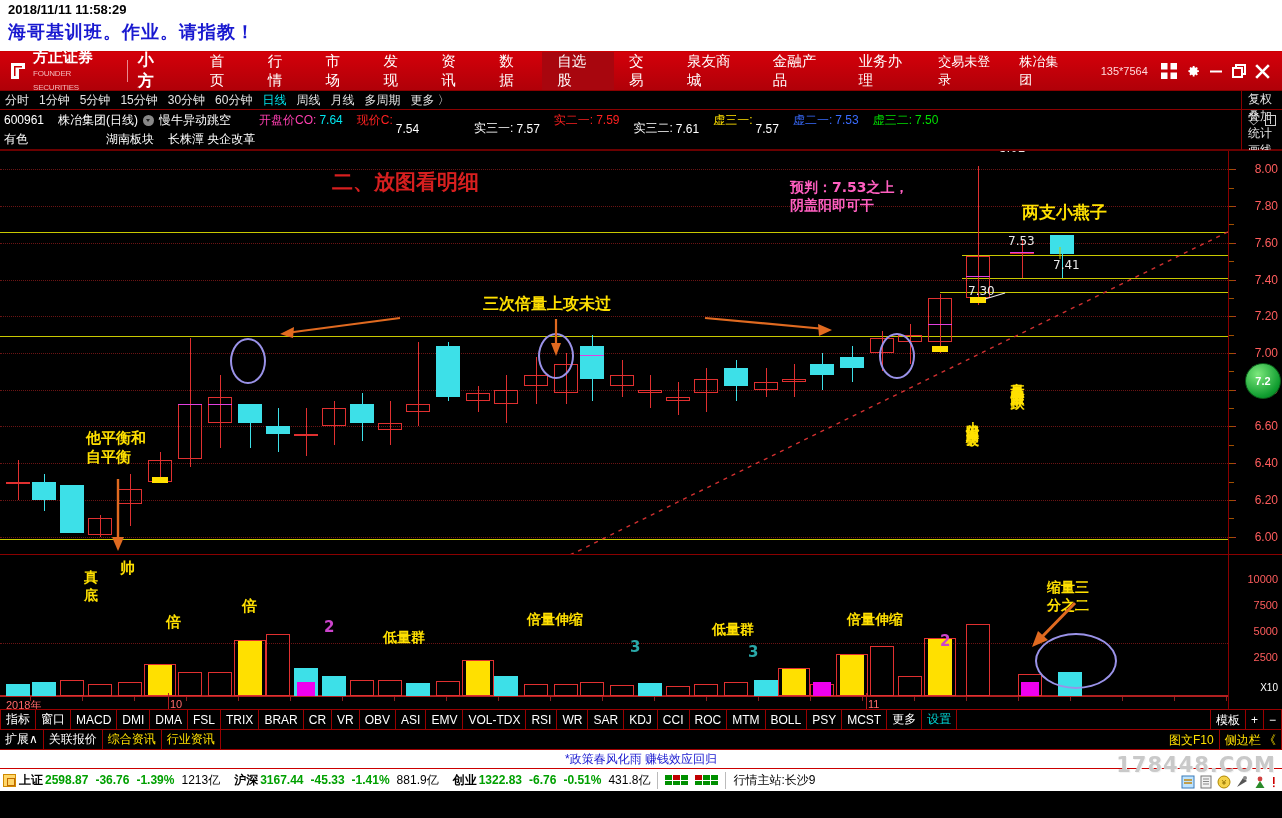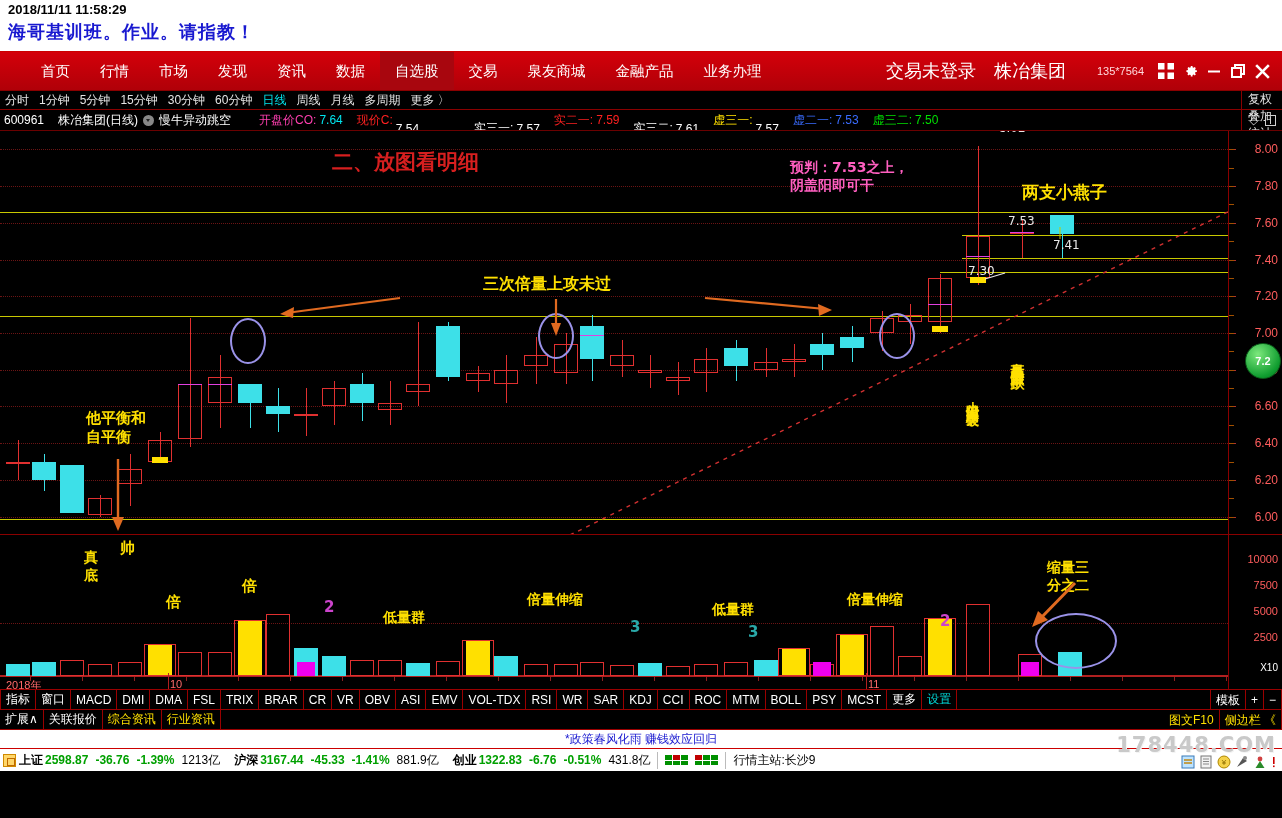--- a/index.html
+++ b/index.html
@@ -32,21 +32,21 @@
   .logomark { width:20px;height:20px; position:relative; margin-right:5px;}
   .brand-name { font-size:15px; font-weight:bold; line-height:1;}
   .brand-sub { font-size:8px; color:#f3b9bb; line-height:1; letter-spacing:-0.2px;}
   .divider-v { width:1px; height:22px; background:#e98a90; margin:0 10px; }
   .brand-x { font-size:16px; font-weight:bold; }
   .navitems { display:flex; align-items:center; height:100%; margin-left:26px;}
   .navitem { padding:0 15px; height:100%; display:flex;align-items:center;
              font-size:14.5px; color:#fff; cursor:default; }
   .navitem.active { background:#a8060e; }
   .navright { margin-left:auto; display:flex; align-items:center; padding-right:8px; gap:0; }
-  .nr-text { font-size:18px; padding:0 9px; }
+  .nr-text { font-size:13px; padding:0 9px; }
   .nr-num { font-size:11px; color:#ffd9dc; padding:0 10px 0 22px;}
   .icoblock { width:24px;height:24px;display:flex;align-items:center;justify-content:center;}
   .icoblock svg { display:block; }
 
   
   .periodbar {
     height:20px; background:#000; border-top:1px solid #8a0000;
     border-bottom:1px solid #8a0000;
     display:flex; align-items:center; color:#e4e4e4; font-size:12px;
     position:relative;
@@ -163,20 +163,34 @@
 <body>
 
 <div class="app">
 
   <div class="topbar">
     <div class="ts">2018/11/11 11:58:29</div>
     <div class="headline">海哥基训班。作业。请指教！</div>
   </div>
 
   <div class="nav">
+    <div class="brand">
+      <span class="logomark">
+        <svg width="20" height="20" viewBox="0 0 20 20">
+          <path d="M3 2 L17 2 L17 8 L11 8 L11 18 L3 18 Z" fill="#fff"></path>
+          <path d="M6 5 L14 5 L14 6.5 L7.5 6.5 L7.5 15 L6 15 Z" fill="#c00"></path>
+        </svg>
+      </span>
+      <span>
+        <span class="brand-name">方正证券</span><br>
+        <span class="brand-sub">FOUNDER SECURITIES</span>
+      </span>
+      <span class="divider-v"></span>
+      <span class="brand-x">小方</span>
+    </div>
 
     <div class="navitems">
       <div class="navitem">首页</div>
       <div class="navitem">行情</div>
       <div class="navitem">市场</div>
       <div class="navitem">发现</div>
       <div class="navitem">资讯</div>
       <div class="navitem">数据</div>
       <div class="navitem active">自选股</div>
       <div class="navitem">交易</div>
@@ -278,20 +292,27 @@
     <span class="sp"></span>
     <span class="greenc">虚三二:</span>
     <span class="greenc" style="margin-left:3px">7.50</span>
 
     <span class="info-right">
       <span class="diamond">◇</span>
       <span class="minibox"></span>
     </span>
   </div>
 
+  <div class="inforow2">
+    <span>有色</span>
+    <span style="width:78px"></span>
+    <span>湖南板块</span>
+    <span class="sp"></span>
+    <span>长株潭 央企改革</span>
+  </div>
 
   <div class="chartwrap">
     <div class="plot" id="plot">
         <div class="gridline" style="top: 18.3636px;"></div>
         <div class="gridline" style="top: 55.0909px;"></div>
         <div class="gridline" style="top: 91.8182px;"></div>
         <div class="gridline" style="top: 128.545px;"></div>
         <div class="gridline" style="top: 165.273px;"></div>
         <div class="gridline" style="top: 202px;"></div>
         <div class="gridline" style="top: 238.727px;"></div>

